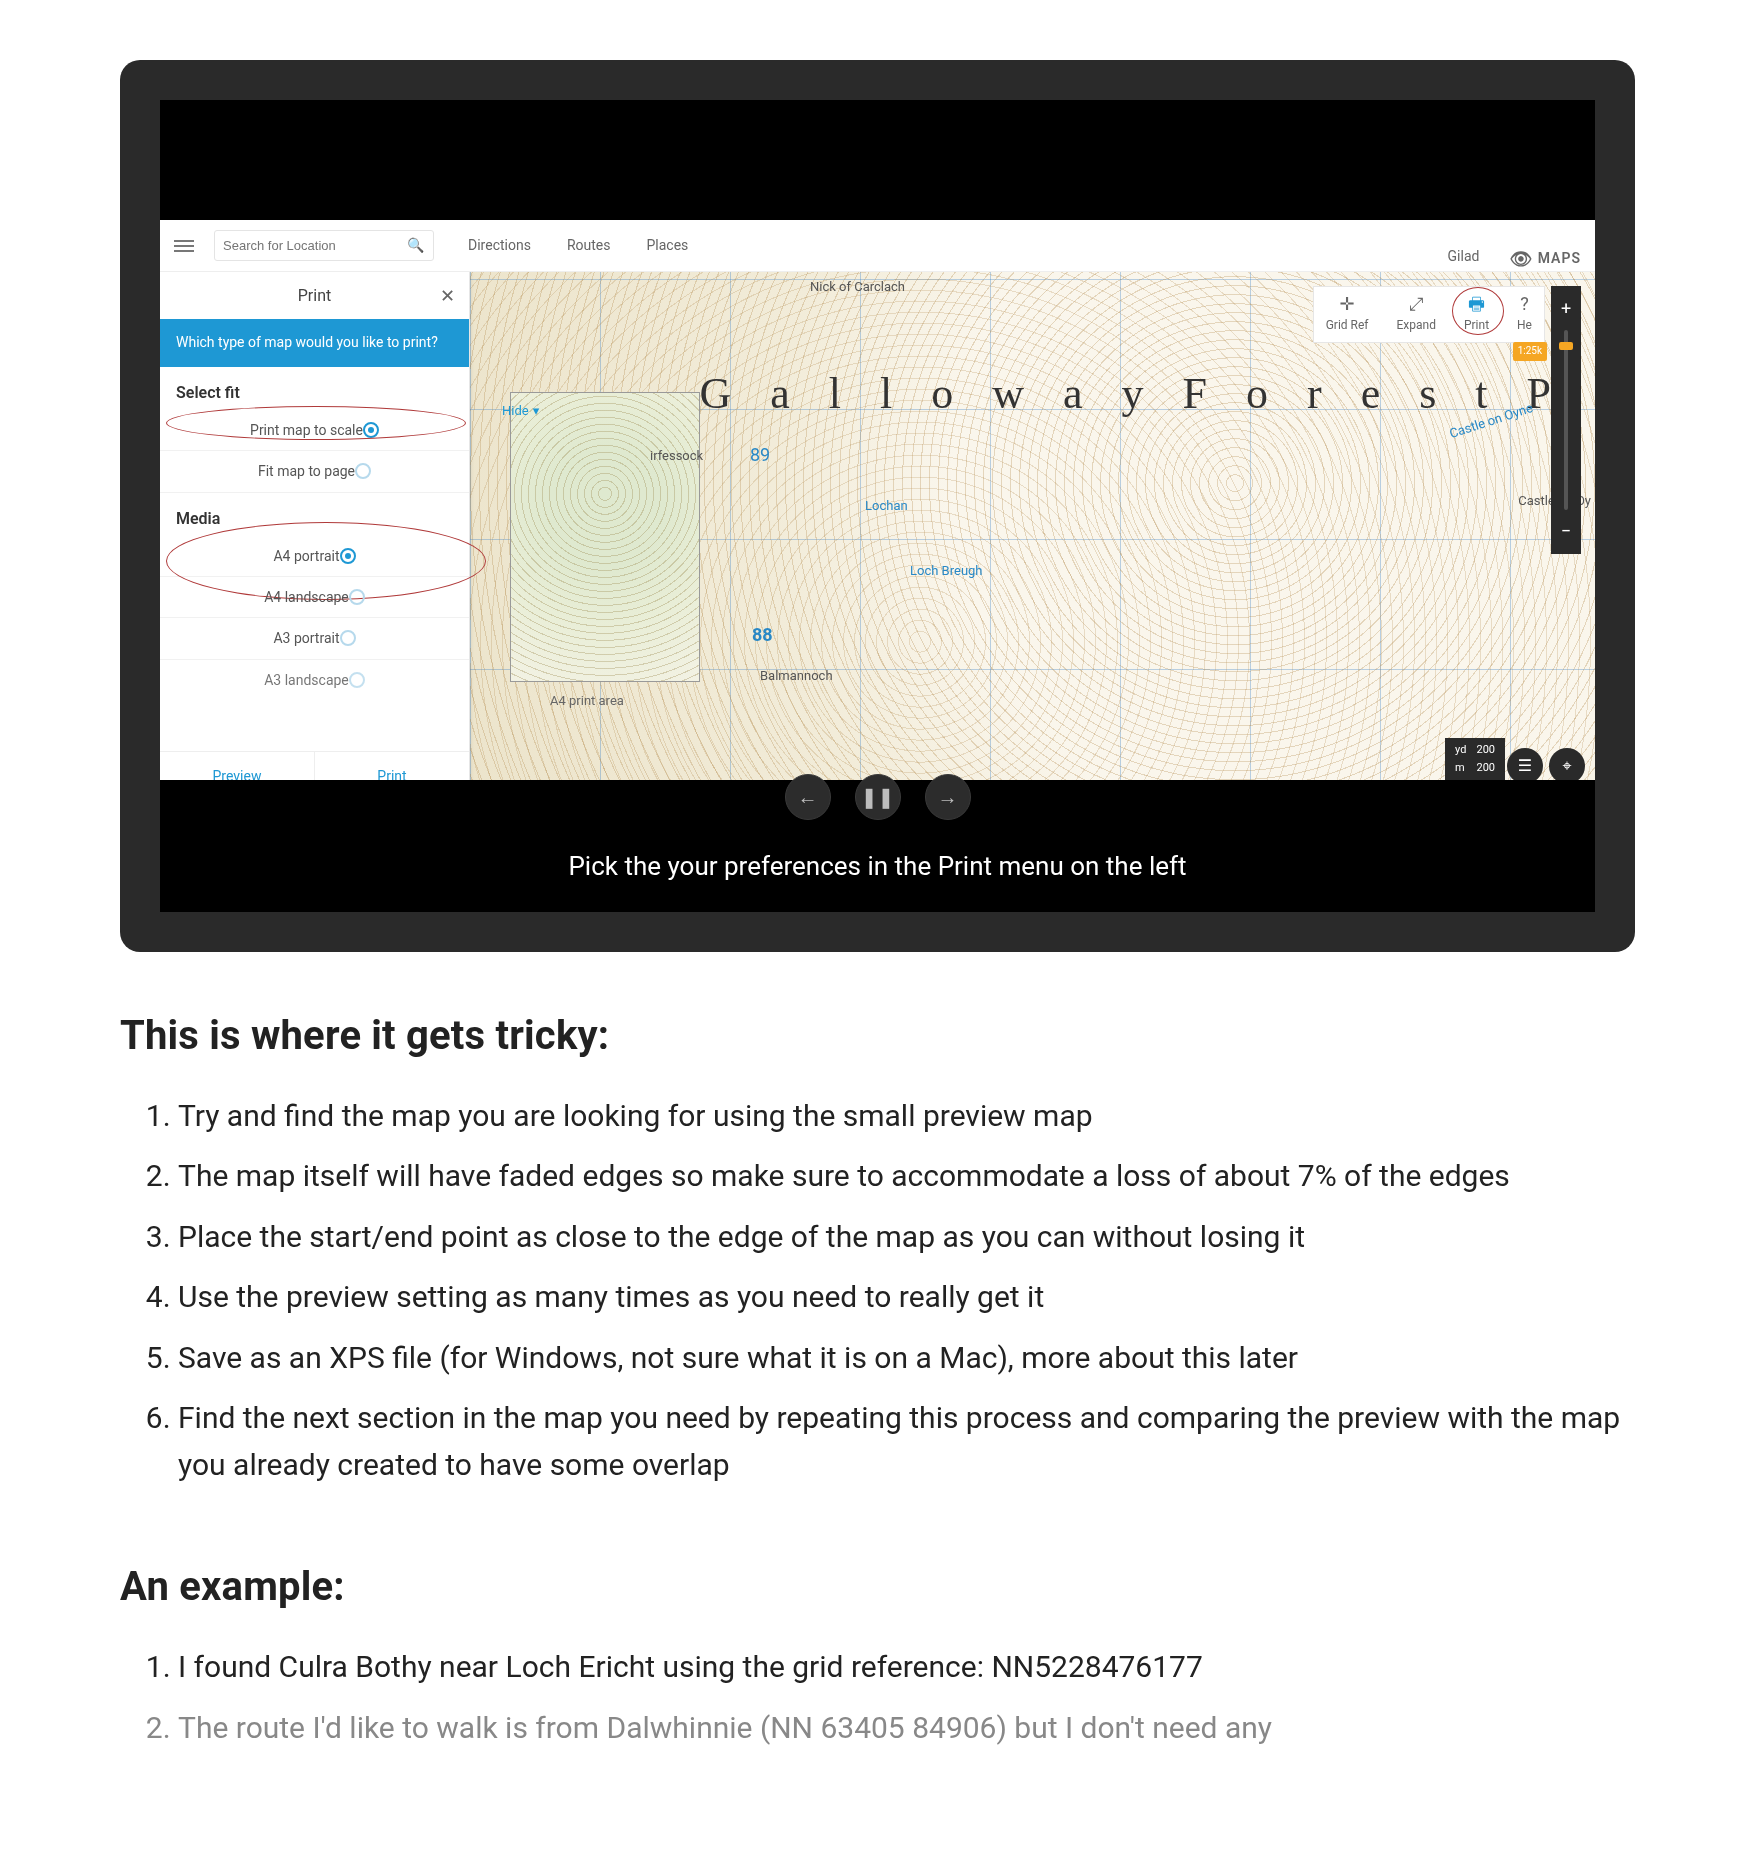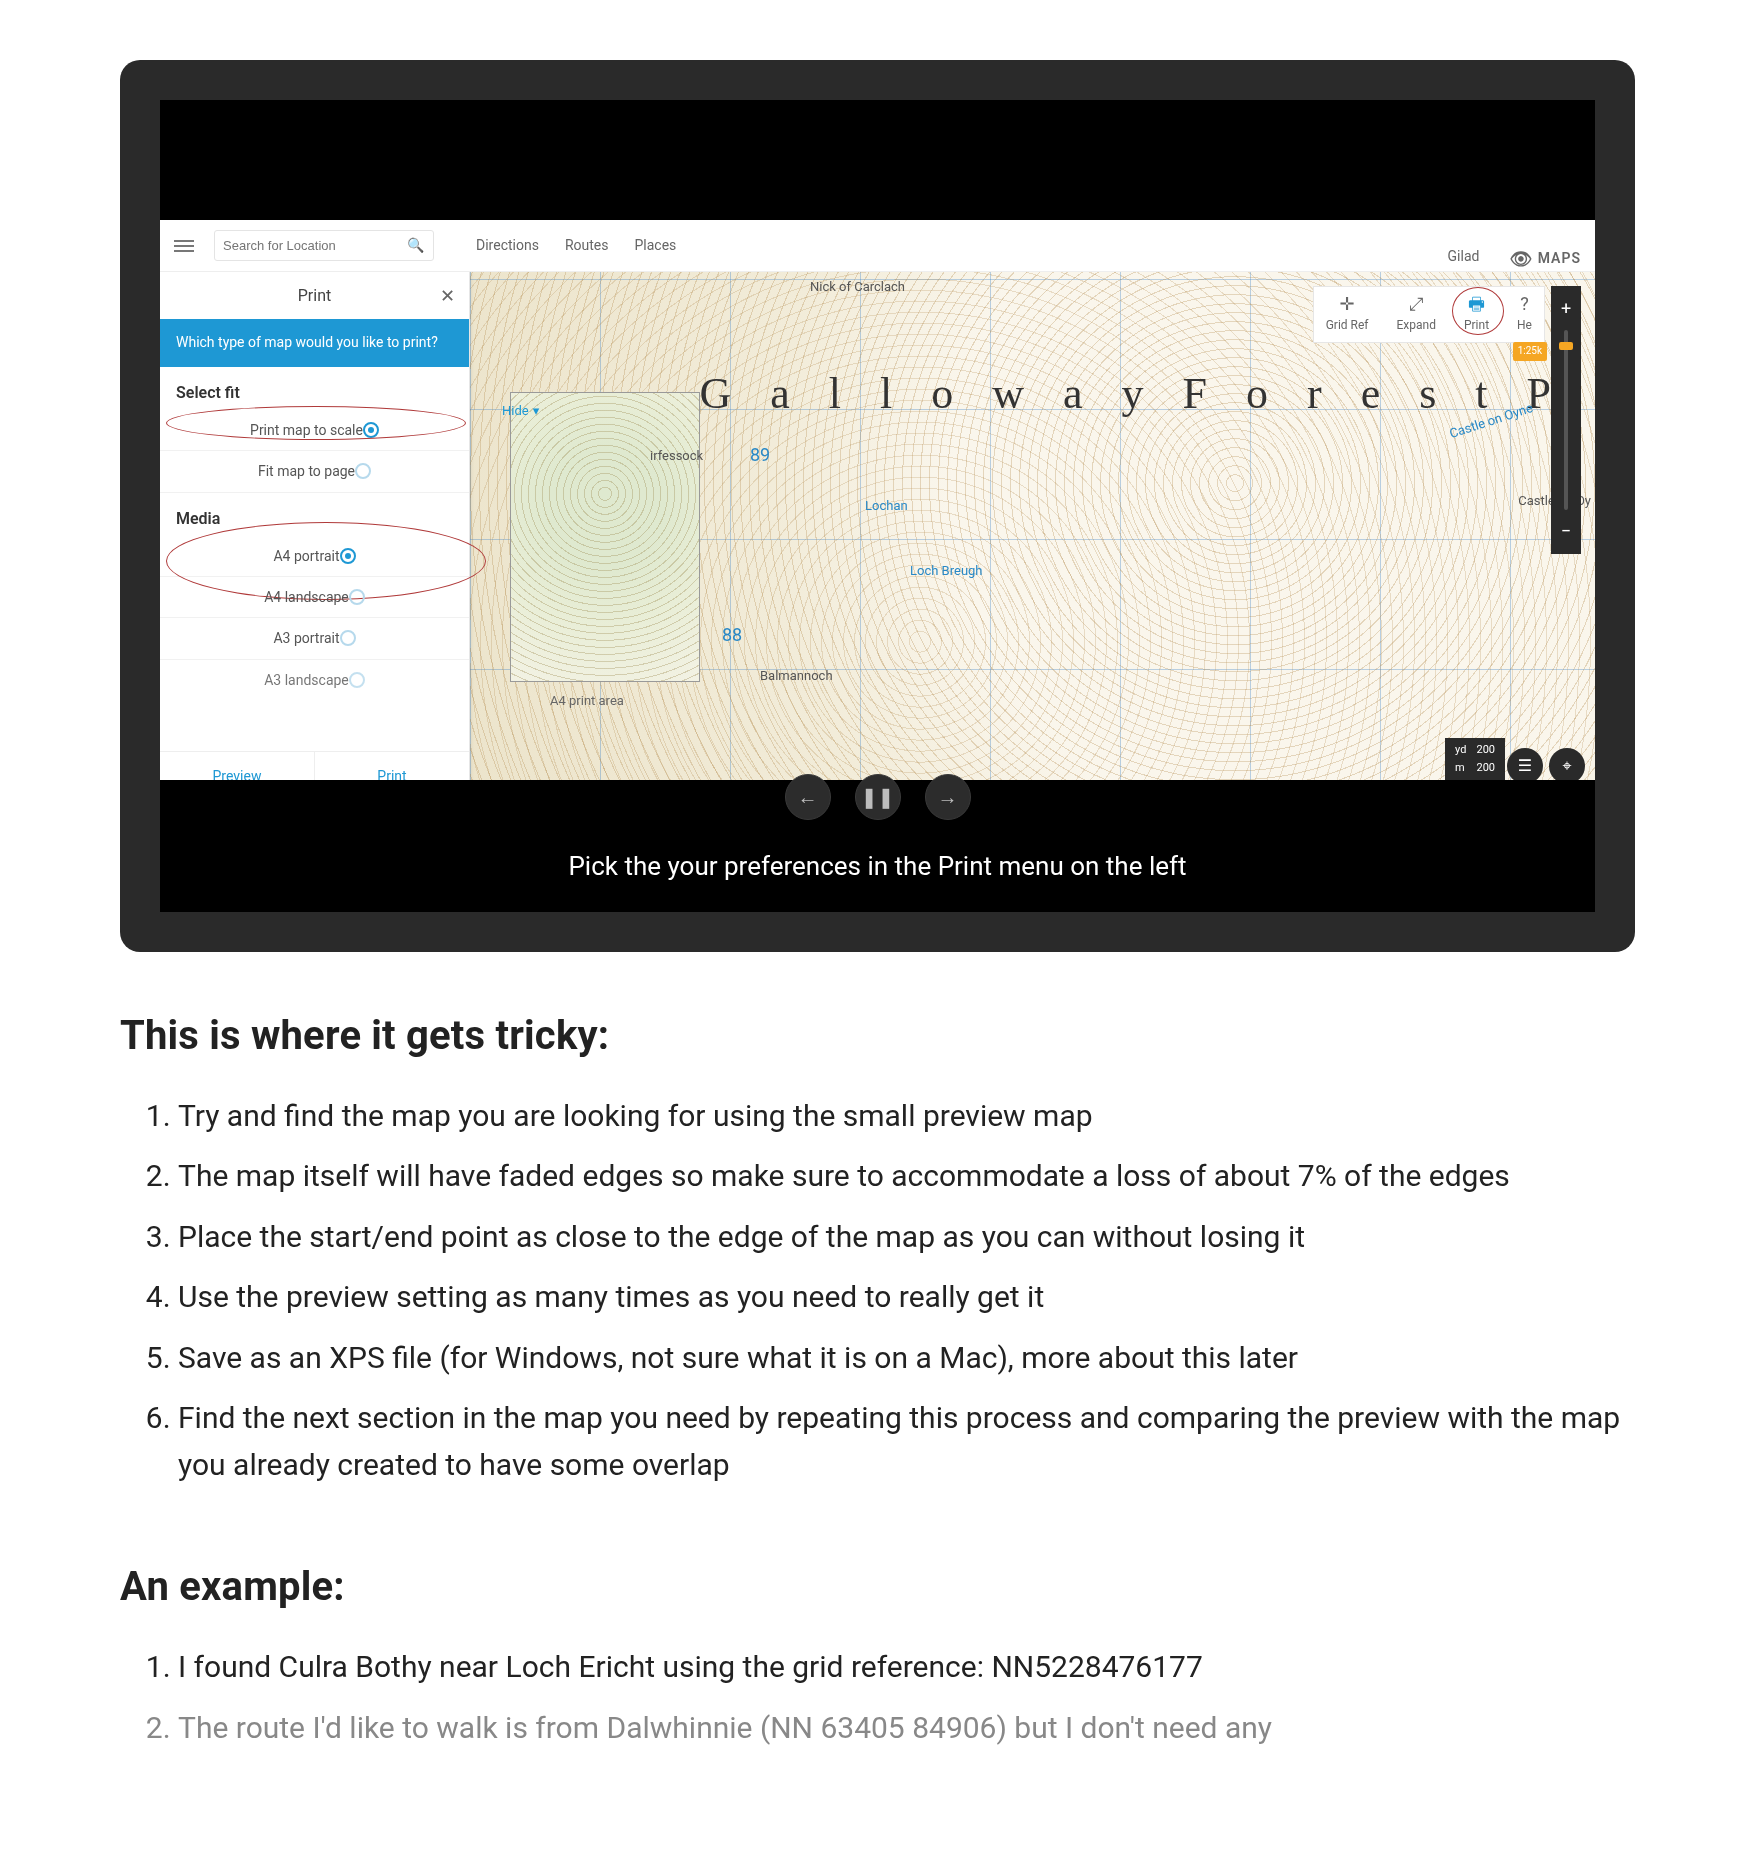--- a/index.html
+++ b/index.html
@@ -43,21 +43,21 @@
     border-bottom: 1px solid #eee;
     background:#fff;
     position:relative;
     z-index:5;
   }
   .hamburger { width:20px; display:flex; flex-direction:column; gap:3px; cursor:pointer; }
   .hamburger span { height:2px; background:#777; display:block; }
   .search-wrap { display:flex; align-items:center; border:1px solid #e4e4e4; border-radius:3px; padding:4px 8px; width:220px; }
   .search-wrap input { border:none; outline:none; flex:1; font-size:13px; color:#888; background:transparent; }
   .search-wrap .mag { color:#666; }
-  .toplinks { display:flex; gap:26px; margin-left:22px; font-size:14px; color:#666; }
+  .toplinks { display:flex; gap:36px; margin-left:14px; font-size:14px; color:#666; }
   .topbar-right { margin-left:auto; display:flex; align-items:flex-start; gap:30px; color:#666;margin-top:28px; }
   .maps-brand { font-weight:600; letter-spacing:1px; font-size:14px; }
   .maps-brand .dot { font-size:18px; vertical-align:middle; }
   
   .app-body { flex:1; display:flex; position:relative; }
   
   .left-panel {
     width: 310px;
     background:#fff;
     border-right:1px solid #e6e6e6;
@@ -343,21 +343,21 @@
             <span>Hide</span>
               <span>▾</span>
           </div>
 
           <div class="print-area">
               <div class="pc"></div>
             </div>
           <div class="print-area-label">A4 print area</div>
 
           <div class="grid-num" style="left:280px; top:170px;">89</div>
-          <div class="grid-num" style="left:252px; top:350px;">88</div>
+          <div class="grid-num" style="left:282px; top:350px;font-weight:bold;">88</div>
 
           <div class="map-label" style="left:340px; top:6px;">Nick of Carclach</div>
           <div class="map-label" style="left:180px; top:175px;">irfessock</div>
           <div class="map-label" style="left:290px; top:395px;">Balmannoch</div>
           <div class="map-label blue" style="left:395px; top:225px;">Lochan</div>
           <div class="map-label blue" style="left:440px; top:290px;">Loch Breugh</div>
           <div class="map-label blue" style="right:60px; top:140px; transform:rotate(-18deg);">Castle on Oyne</div>
           <div class="map-label" style="right:4px; top:220px;">Castle on Oy</div>
 
           <div class="map-controls" style="right:50px;">

